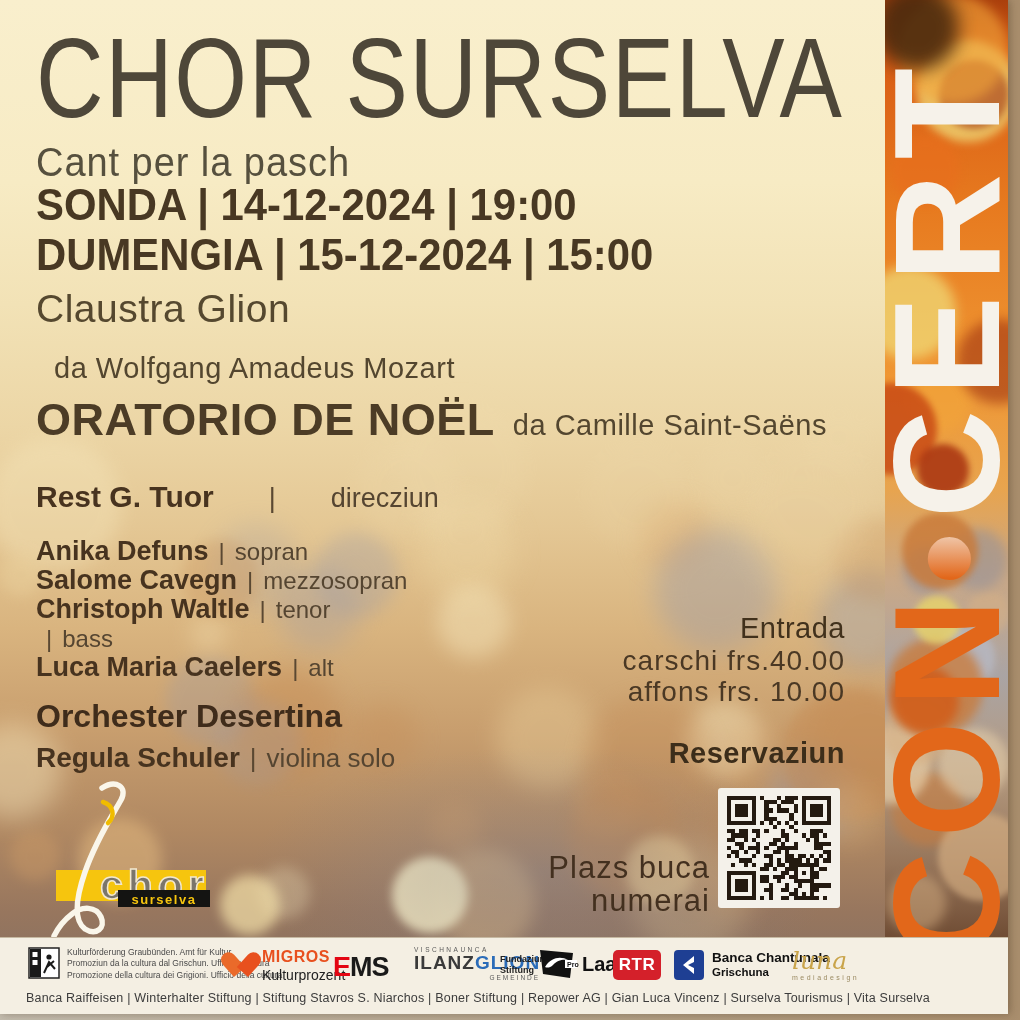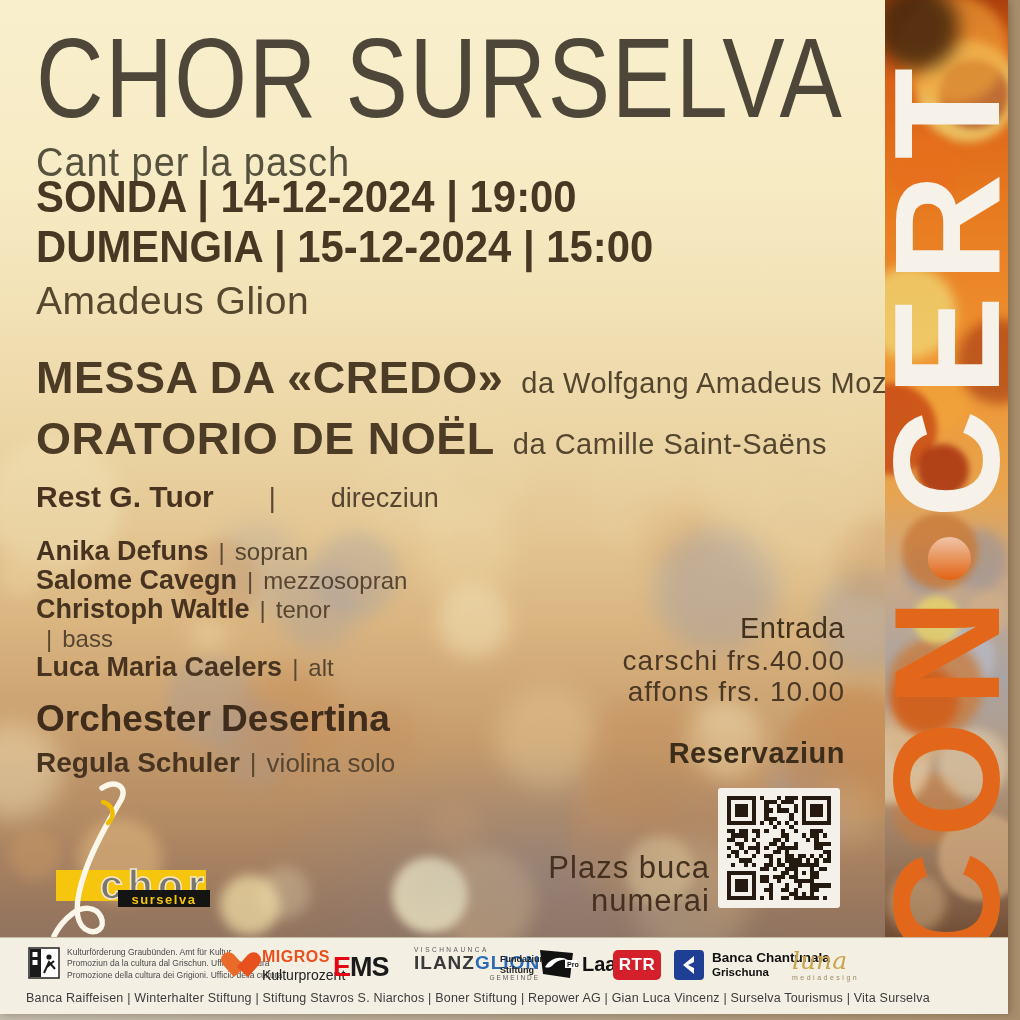--- a/index.html
+++ b/index.html
@@ -15,40 +15,40 @@
   .bokeh{position:absolute;left:0;top:0;width:885px;height:937px;overflow:hidden;}
   .bokeh div{position:absolute;border-radius:50%;}
 
   
   .tx{position:absolute;color:#4a3b26;}
   .hdr{left:36px;top:20px;}
   .title{font-size:114px;font-weight:300;line-height:1.02;color:#4e4739;letter-spacing:2px;
     transform:scaleX(.82);transform-origin:left top;white-space:nowrap;}
   .subtitle{font-size:40px;font-weight:300;color:#56503e;margin-top:4px;letter-spacing:1px;
     transform:scaleX(.95);transform-origin:left top;}
-  .dates{left:36px;top:172px;color:#483823;}
+  .dates{left:36px;top:180px;color:#483823;}
   .dateline{font-size:45px;font-weight:700;line-height:1.12;white-space:nowrap;
     transform:scaleX(.93);transform-origin:left top;}
   .venue{font-size:39px;font-weight:300;color:#55482f;margin-top:6px;letter-spacing:.5px;}
   .works{left:36px;top:352px;}
   .workline{display:flex;align-items:baseline;white-space:nowrap;}
   .workline+.workline{margin-top:9px;}
   .worktitle{font-size:45px;font-weight:700;color:#4c3c26;letter-spacing:.5px;}
   .composer{font-size:29px;font-weight:300;color:#53462f;margin-left:18px;letter-spacing:.5px;}
   .person-line{display:flex;align-items:baseline;white-space:nowrap;}
   .pname{font-weight:700;color:#47331f;}
   .sep{font-weight:300;color:#5a4832;margin:0 10px;}
   .prole{font-weight:400;color:#554531;}
   .director{left:36px;top:480px;font-size:30px;gap:45px;}
   .director .prole,.director .sep{font-size:27px;}
   .soloists{left:36px;top:537px;}
   .soloists .person-line{font-size:27px;line-height:29px;}
   .soloists .prole,.soloists .sep{font-size:24px;}
   .orchestra{left:36px;top:698px;}
-  .orchname{font-size:37px;font-weight:700;color:#3f2c1b;}
+  .orchname{font-size:32px;font-weight:700;color:#3f2c1b;}
   .orchsolo{font-size:28px;margin-top:7px;}
   .orchsolo .prole,.orchsolo .sep{font-size:26px;}
   .entrada{right:163px;top:612px;text-align:right;color:#41311c;}
   .entrada .head{font-size:29px;font-weight:400;letter-spacing:.5px;}
   .entrada .price{font-size:28px;font-weight:300;line-height:1.12;color:#4a3824;letter-spacing:1px;}
   .entrada .price:first-of-type{margin-top:5px;}
   .reserv{right:163px;top:737px;font-size:29px;font-weight:700;color:#3c2d1a;letter-spacing:.5px;}
   .plazs{right:298px;top:851px;text-align:right;font-size:31px;font-weight:300;
     color:#43301f;line-height:1.08;letter-spacing:1px;}
 
@@ -170,26 +170,25 @@
     <div class="grayzone"></div>
 
     <div class="tx hdr">
       <div class="title">CHOR SURSELVA</div>
       <div class="subtitle">Cant per la pasch</div>
     </div>
 
     <div class="tx dates">
       <div class="dateline">SONDA | 14-12-2024 | 19:00</div>
       <div class="dateline">DUMENGIA | 15-12-2024 | 15:00</div>
-      <div class="venue">Amadeus Glion</div>
+      <div class="venue">Claustra Glion</div>
     </div>
 
     <div class="tx works">
       <div class="workline">
-        <span class="worktitle">MESSA DA «CREDO»</span>
         <span class="composer">da Wolfgang Amadeus Mozart</span>
       </div>
       <div class="workline">
         <span class="worktitle">ORATORIO DE NOËL</span>
         <span class="composer">da Camille Saint-Saëns</span>
       </div>
     </div>
 
     <div class="tx director person-line">
       <span class="pname">Rest G. Tuor</span>

